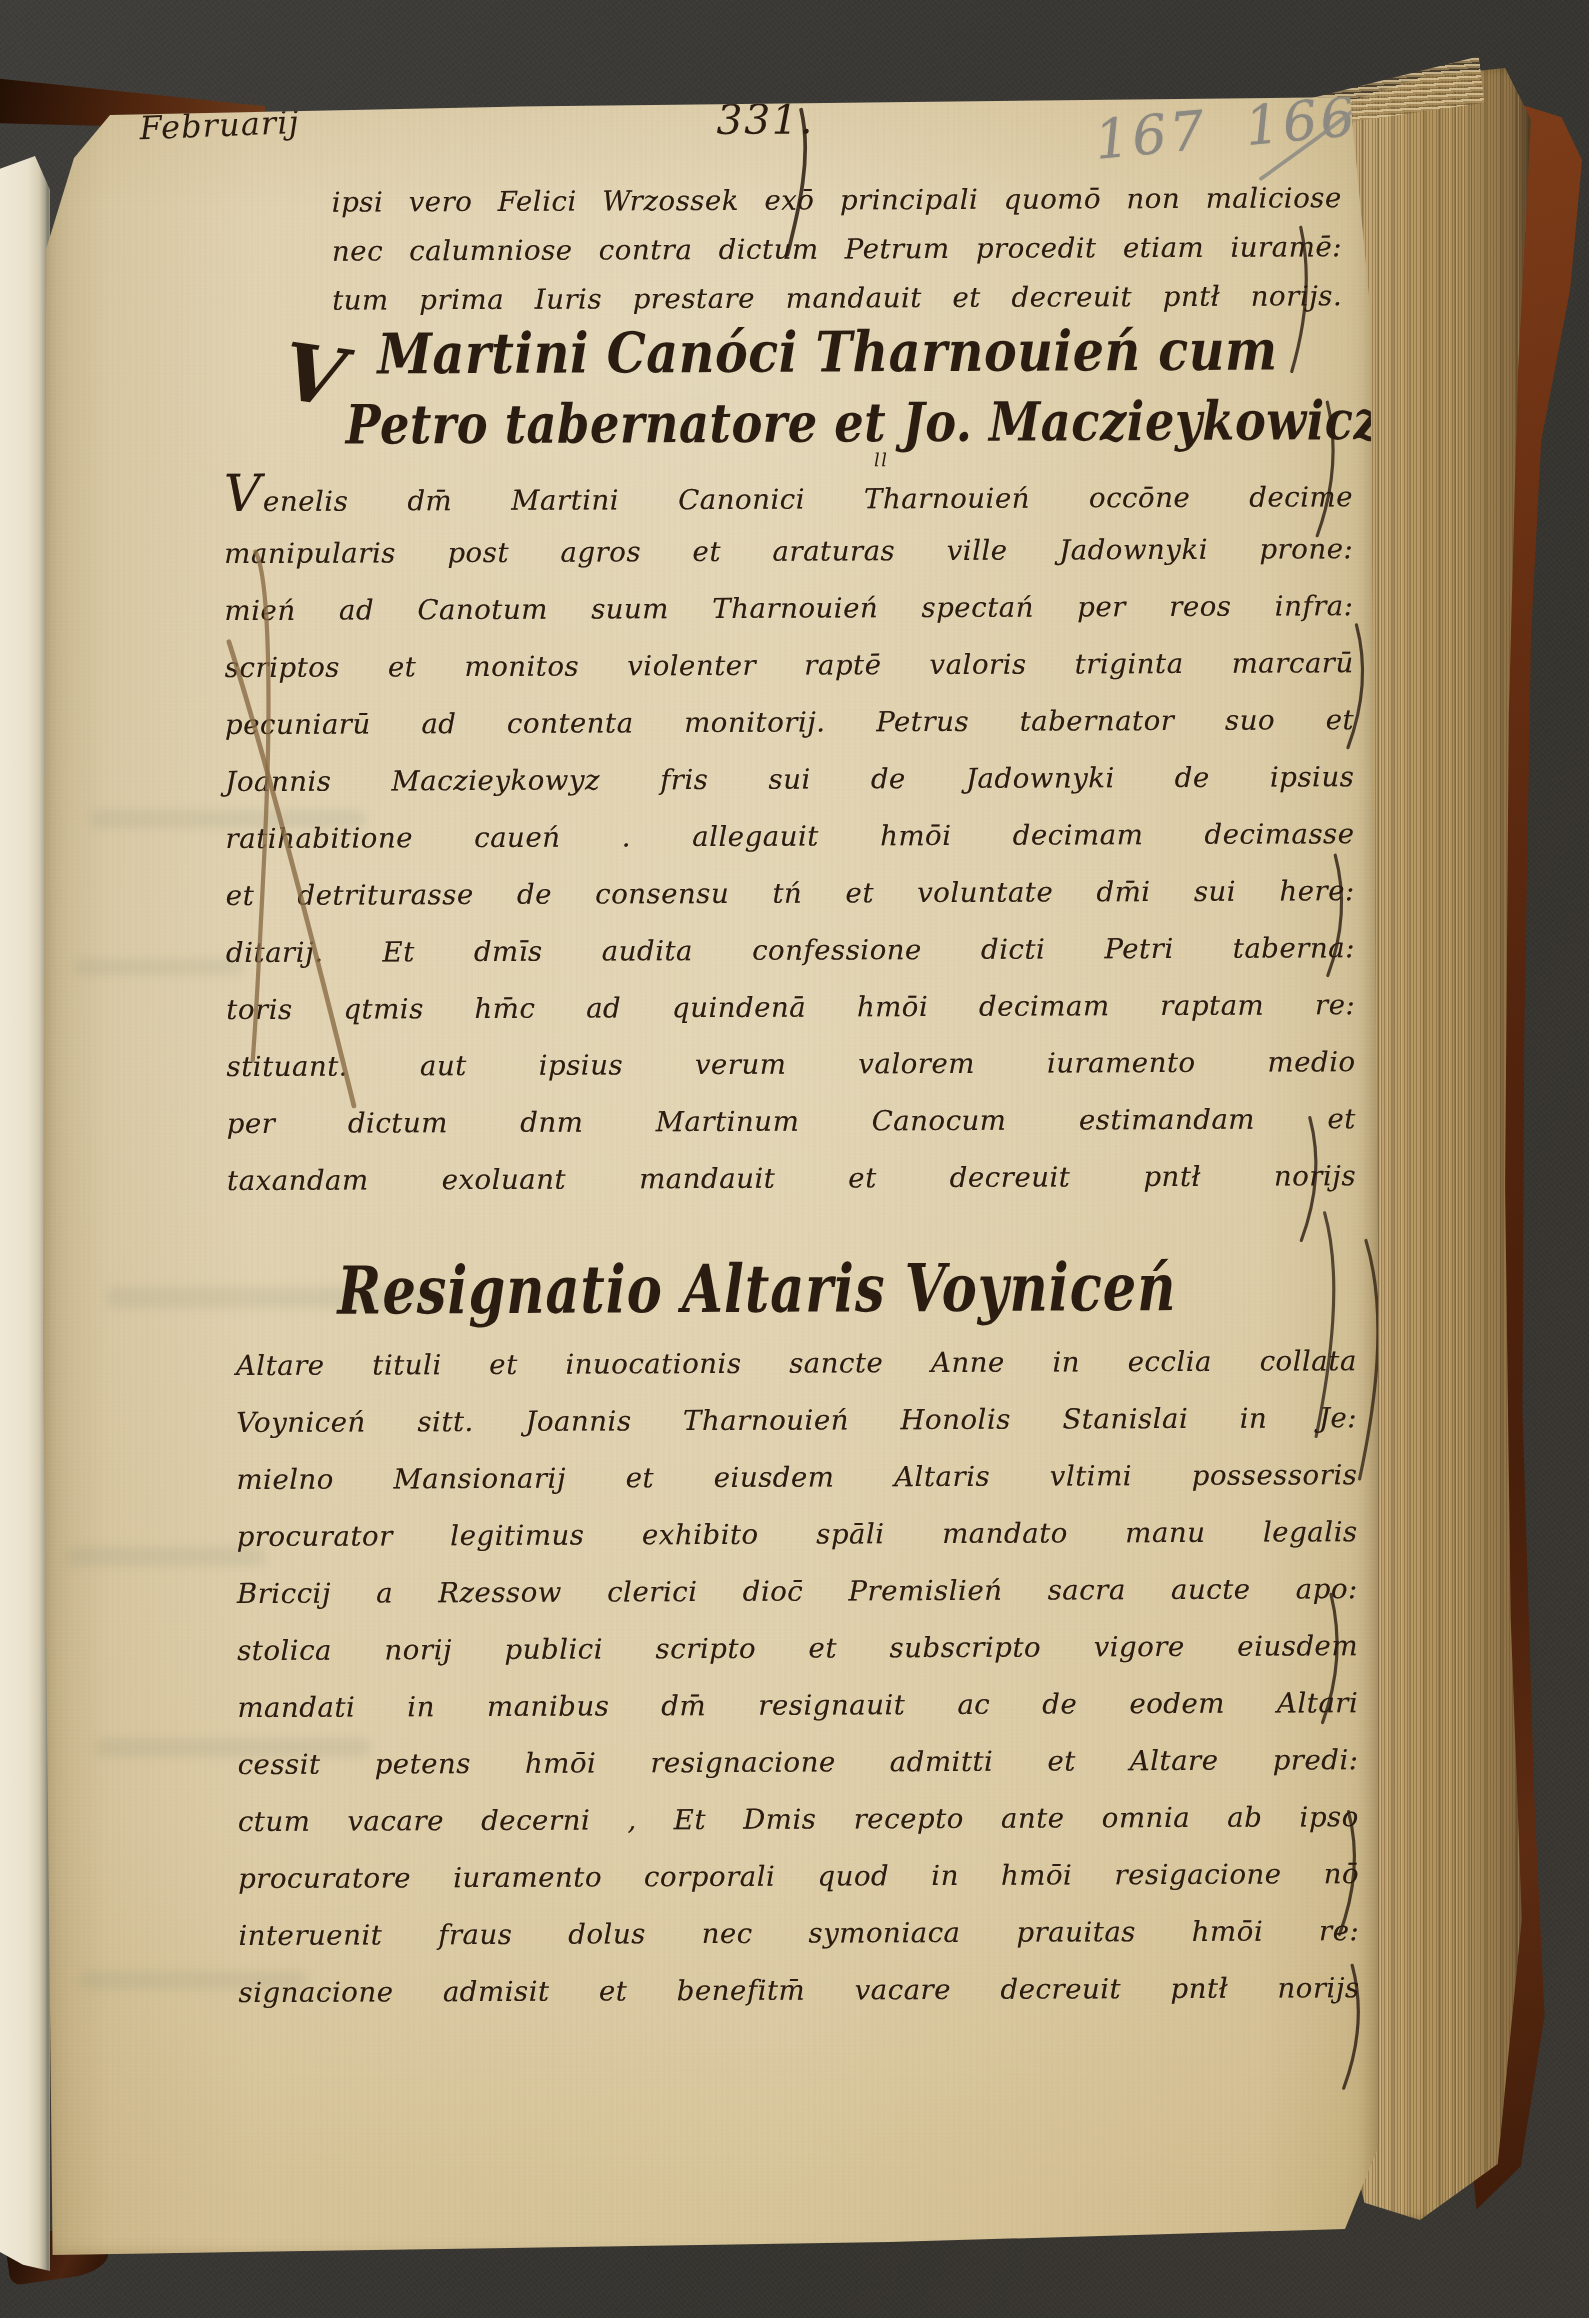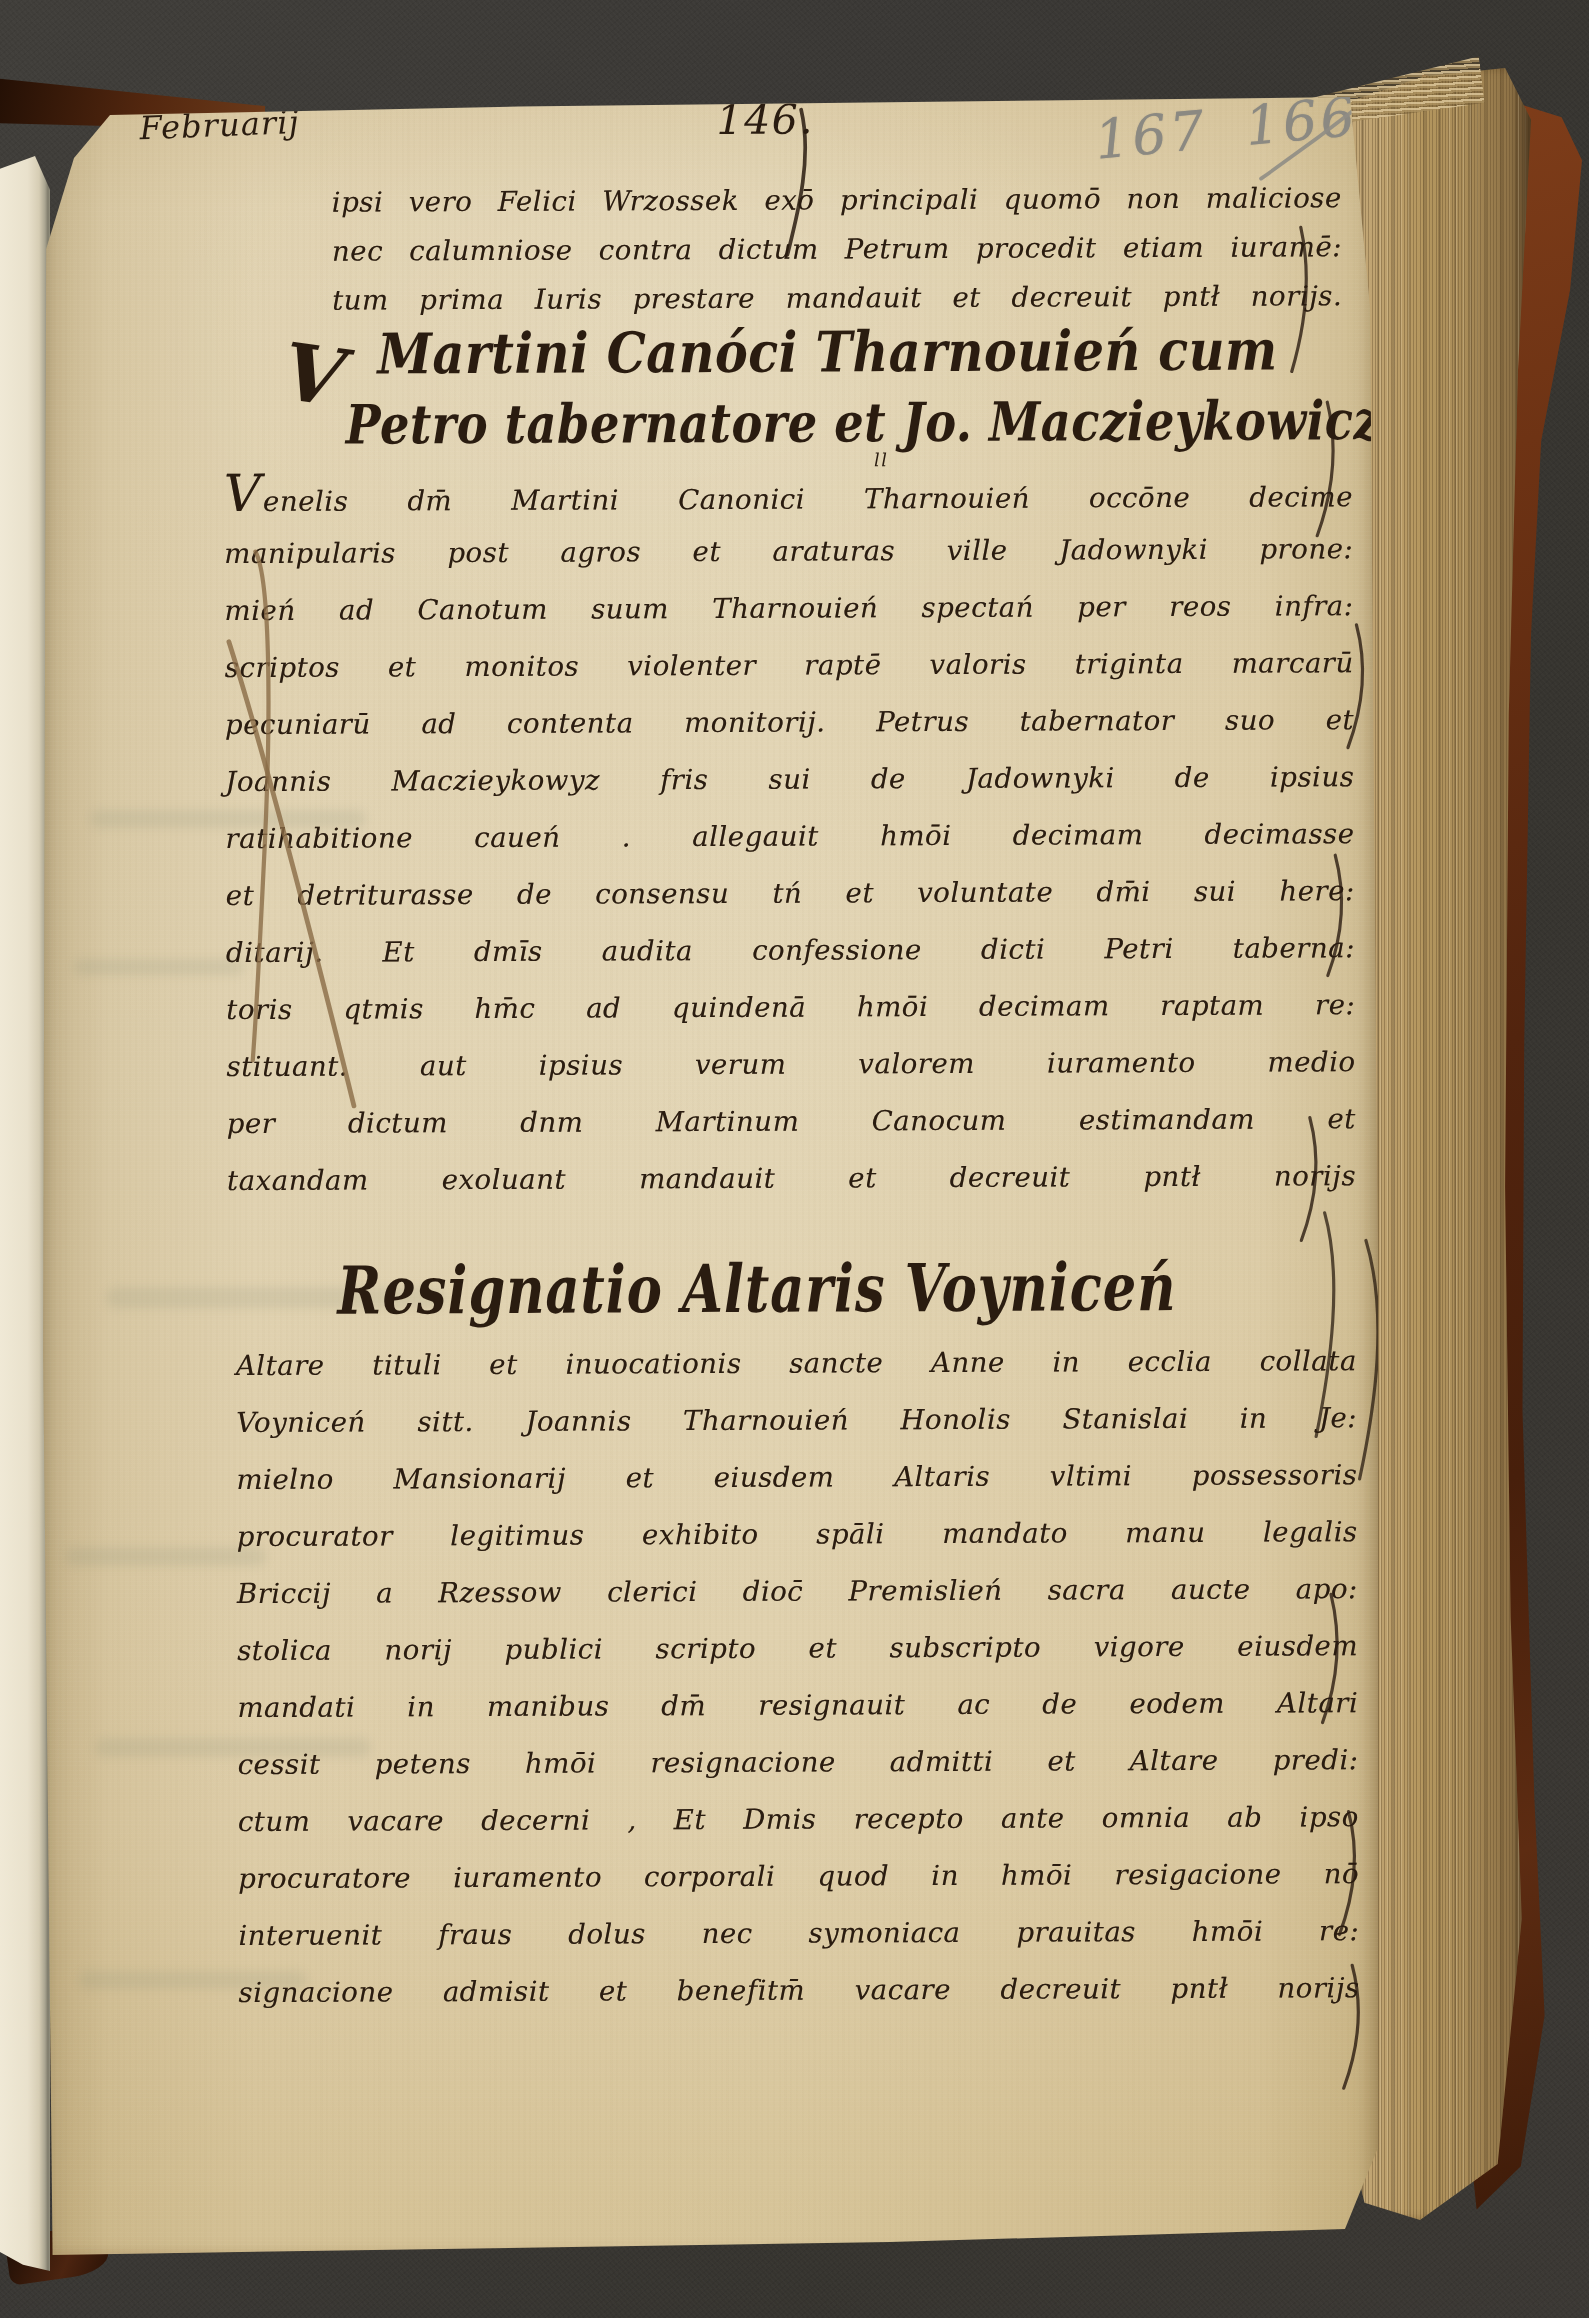--- a/index.html
+++ b/index.html
@@ -104,21 +104,21 @@
     <div class="ghost" style="left:32px;top:880px;width:170px;height:16px;"></div>
     <div class="ghost" style="left:64px;top:1208px;width:339px;height:21px;"></div>
     <div class="ghost" style="left:23px;top:1468px;width:201px;height:19px;"></div>
     <div class="ghost" style="left:53px;top:1659px;width:276px;height:19px;"></div>
     <div class="ghost" style="left:37px;top:1892px;width:228px;height:18px;"></div>
 
     <div class="text-layer">
 
       <div class="running-header ink">Februarij</div>
 
-      <div class="page-number ink">146.</div>
+      <div class="page-number ink">331.</div>
 
       <div class="pencil">
         <span>167</span>
         <span>166</span>
       </div>
 
       <div class="para para-a ink">
         <div class="line">ipsi vero Felici Wrzossek exō principali quomō non maliciose</div>
         <div class="line">nec calumniose contra dictum Petrum procedit etiam iuramē:</div>
         <div class="line">tum prima Iuris prestare mandauit et decreuit pntł norijs.</div>

